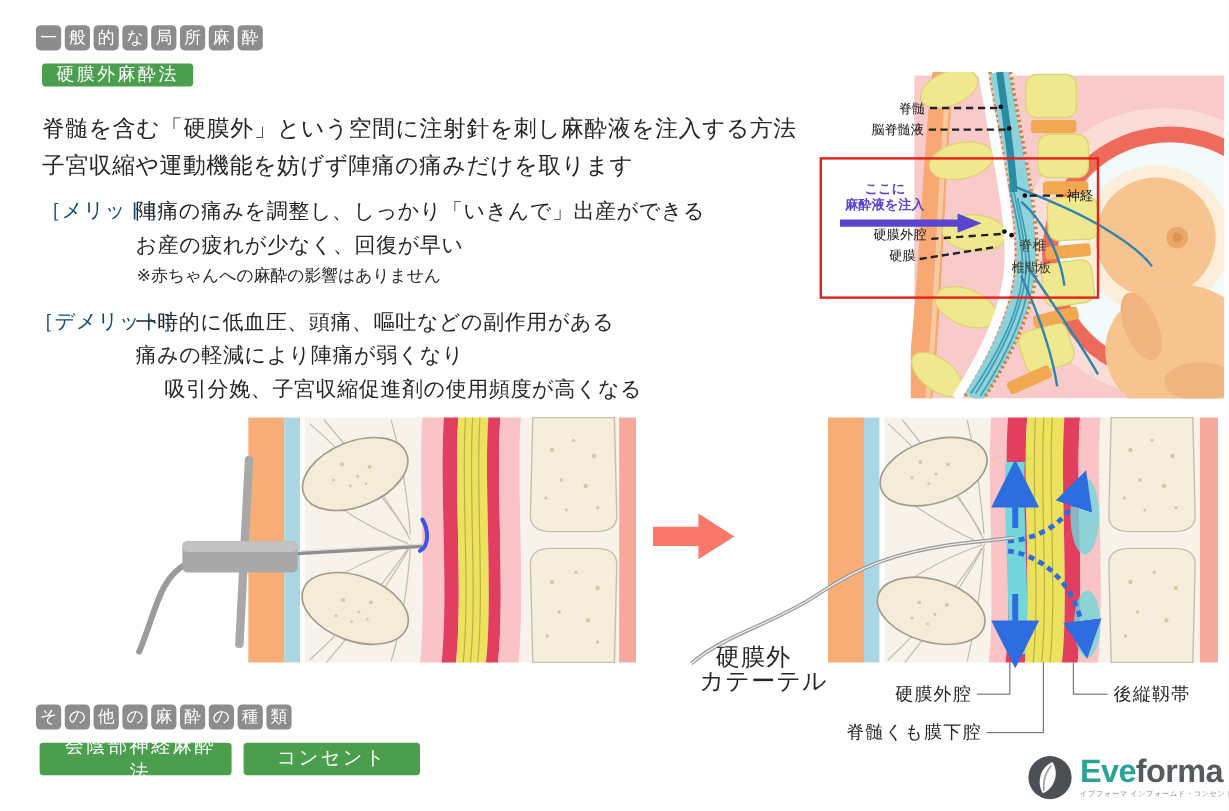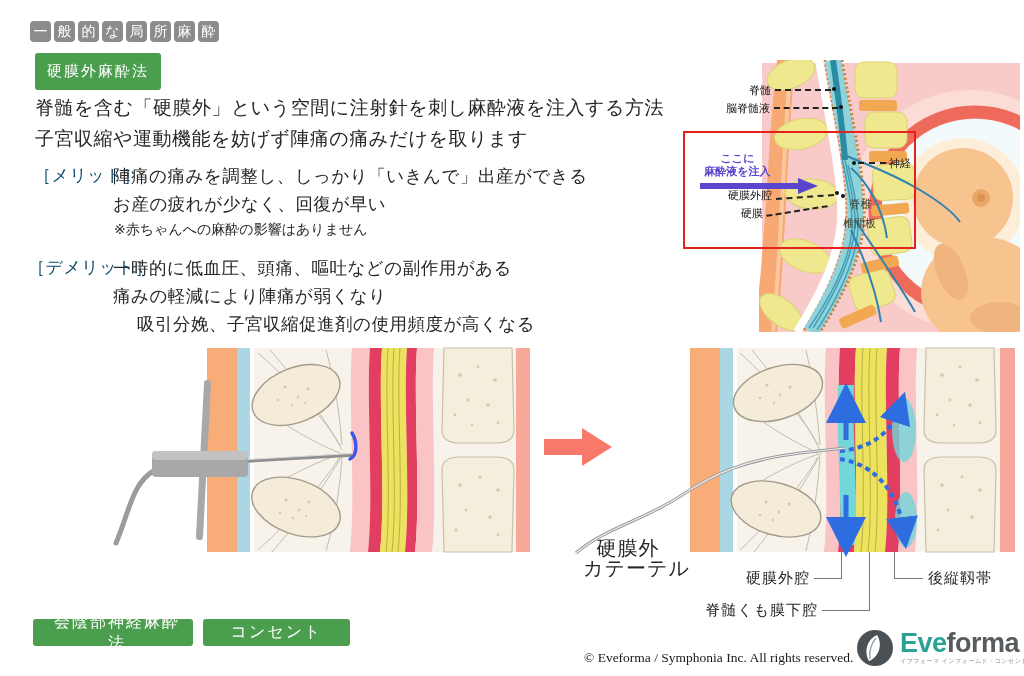--- a/index.html
+++ b/index.html
@@ -33,21 +33,21 @@
 </style>
 </head>
 <body>
 
 <div class="canvas">
 
   <div class="abs" style="left:30px;top:21px;">
     <span class="char-badge">一</span><span class="char-badge">般</span><span class="char-badge">的</span><span class="char-badge">な</span><span class="char-badge">局</span><span class="char-badge">所</span><span class="char-badge">麻</span><span class="char-badge">酔</span>
   </div>
 
-  <button class="green-btn abs" style="left:35px;top:53px;height:37px;font-size:15px;">硬膜外麻酔法</button>
+  <button class="green-btn abs" style="left:35px;top:53px;height:19px;font-size:15px;">硬膜外麻酔法</button>
 
   <div class="abs desc" style="left:35px;top:92px;">脊髄を含む「硬膜外」という空間に注射針を刺し麻酔液を注入する方法</div>
   <div class="abs desc" style="left:35px;top:123px;">子宮収縮や運動機能を妨げず陣痛の痛みだけを取ります</div>
 
   <div class="abs blk-label" style="left:34px;top:164px;">［メリット］</div>
   <div class="abs blk-line" style="left:113px;top:162px;">陣痛の痛みを調整し、しっかり「いきんで」出産ができる</div>
   <div class="abs blk-line" style="left:113px;top:190px;">お産の疲れが少なく、回復が早い</div>
   <div class="abs blk-note" style="left:114px;top:221px;">※赤ちゃんへの麻酔の影響はありません</div>
 
   <div class="abs blk-label" style="left:28px;top:256px;">［デメリット］</div>
@@ -325,25 +325,27 @@
   <div class="abs under-label" style="left:700px;top:569px;width:110px;text-align:right;">硬膜外腔</div>
 
   <div class="abs leader-v" style="left:869px;top:552px;height:59px;"></div>
   <div class="abs leader-h" style="left:822px;top:610px;width:47px;"></div>
   <div class="abs under-label" style="left:668px;top:601px;width:150px;text-align:right;">脊髄くも膜下腔</div>
 
   <div class="abs leader-v" style="left:894px;top:552px;height:27px;"></div>
   <div class="abs leader-h" style="left:895px;top:578px;width:28px;"></div>
   <div class="abs under-label" style="left:928px;top:569px;">後縦靱帯</div>
 
+  <div class="abs" style="left:30px;top:587px;">
+    <span class="char-badge">そ</span><span class="char-badge">の</span><span class="char-badge">他</span><span class="char-badge">の</span><span class="char-badge">麻</span><span class="char-badge">酔</span><span class="char-badge">の</span><span class="char-badge">種</span><span class="char-badge">類</span>
+  </div>
 
   <button class="green-btn abs" style="left:33px;top:619px;width:160px;padding-left:20px;">会陰部神経麻酔法</button>
   <button class="green-btn abs" style="left:203px;top:619px;width:147px;">コンセント</button>
 
-  <div class="abs copyright" style="left:584px;top:650px;">© Eveforma / Symphonia Inc. All rights reserved.</div>
 
   <div class="abs logo" style="left:856px;top:629px;">
     <svg width="38" height="38" viewBox="0 0 38 38">
       <circle cx="19" cy="19" r="18" fill="#4b5054"></circle>
       <path d="M21,6 C10,11 8,24 13,32 C23,28 27,15 21,6 Z" fill="#ffffff"></path>
       <path d="M20,9 C14,16 13,25 14,30" fill="none" stroke="#9aa0a3" stroke-width="1.4"></path>
     </svg>
     <div>
       <div class="logo-text-main"><span class="logo-eve">Eve</span><span class="logo-forma">forma</span></div>
       <div class="logo-tagline">イブフォーマ インフォームド・コンセント・サポーター</div>

